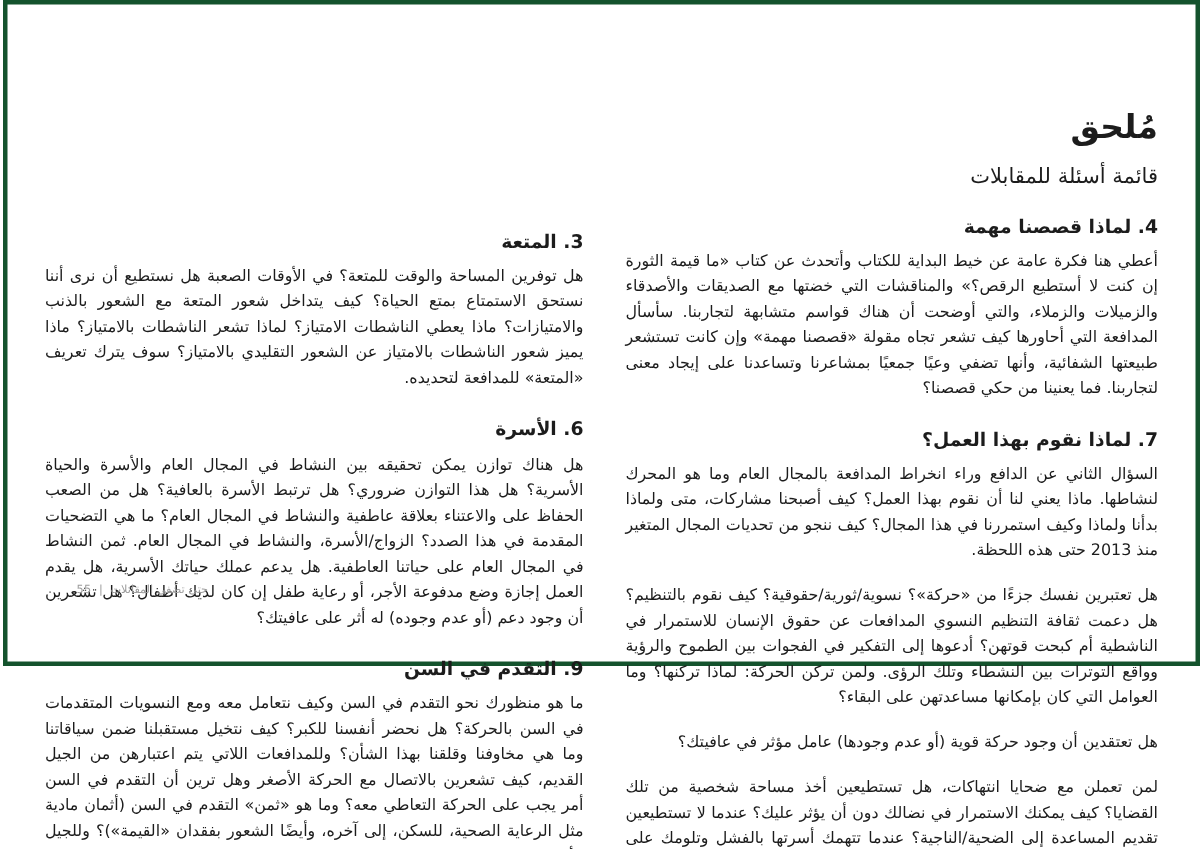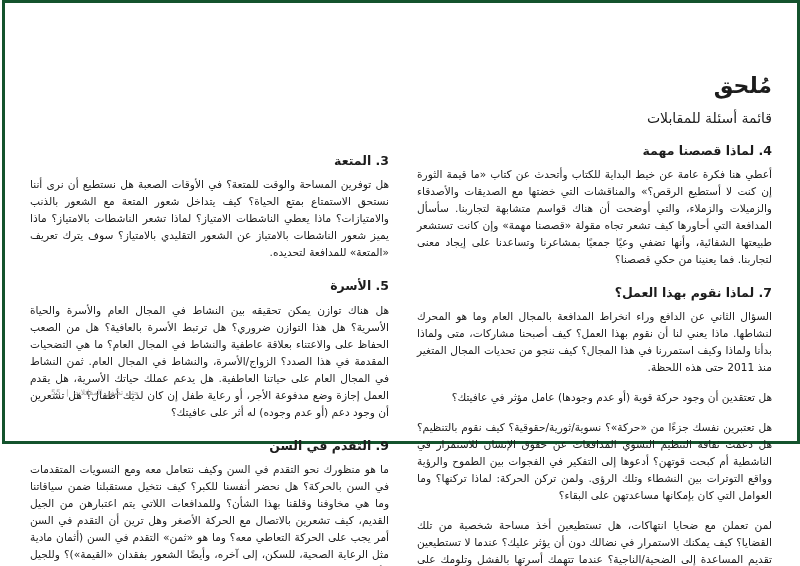--- a/index.html
+++ b/index.html
@@ -79,31 +79,31 @@
   <div class="columns">
 
     <section class="col col-main">
       <h1 class="page-title">مُلحق</h1>
       <h2 class="page-subtitle">قائمة أسئلة للمقابلات</h2>
 
       <h3 class="section-heading first">4. لماذا قصصنا مهمة</h3>
       <p class="body-par">أعطي هنا فكرة عامة عن خيط البداية للكتاب وأتحدث عن كتاب «ما قيمة الثورة إن كنت لا أستطيع الرقص؟» والمناقشات التي خضتها مع الصديقات والأصدقاء والزميلات والزملاء، والتي أوضحت أن هناك قواسم متشابهة لتجاربنا. سأسأل المدافعة التي أحاورها كيف تشعر تجاه مقولة «قصصنا مهمة» وإن كانت تستشعر طبيعتها الشفائية، وأنها تضفي وعيًا جمعيًا بمشاعرنا وتساعدنا على إيجاد معنى لتجاربنا. فما يعنينا من حكي قصصنا؟</p>
 
       <h3 class="section-heading">7. لماذا نقوم بهذا العمل؟</h3>
-      <p class="body-par">السؤال الثاني عن الدافع وراء انخراط المدافعة بالمجال العام وما هو المحرك لنشاطها. ماذا يعني لنا أن نقوم بهذا العمل؟ كيف أصبحنا مشاركات، متى ولماذا بدأنا ولماذا وكيف استمررنا في هذا المجال؟ كيف ننجو من تحديات المجال المتغير منذ 2011 حتى هذه اللحظة.</p>
+      <p class="body-par">السؤال الثاني عن الدافع وراء انخراط المدافعة بالمجال العام وما هو المحرك لنشاطها. ماذا يعني لنا أن نقوم بهذا العمل؟ كيف أصبحنا مشاركات، متى ولماذا بدأنا ولماذا وكيف استمررنا في هذا المجال؟ كيف ننجو من تحديات المجال المتغير منذ 2013 حتى هذه اللحظة.</p>
+      <p class="body-par">هل تعتبرين نفسك جزءًا من «حركة»؟ نسوية/ثورية/حقوقية؟ كيف نقوم بالتنظيم؟ هل دعمت ثقافة التنظيم النسوي المدافعات عن حقوق الإنسان للاستمرار في الناشطية أم كبحت قوتهن؟ أدعوها إلى التفكير في الفجوات بين الطموح والرؤية وواقع التوترات بين النشطاء وتلك الرؤى. ولمن تركن الحركة: لماذا تركنها؟ وما العوامل التي كان بإمكانها مساعدتهن على البقاء؟</p>
       <p class="body-par">هل تعتقدين أن وجود حركة قوية (أو عدم وجودها) عامل مؤثر في عافيتك؟</p>
-      <p class="body-par">هل تعتبرين نفسك جزءًا من «حركة»؟ نسوية/ثورية/حقوقية؟ كيف نقوم بالتنظيم؟ هل دعمت ثقافة التنظيم النسوي المدافعات عن حقوق الإنسان للاستمرار في الناشطية أم كبحت قوتهن؟ أدعوها إلى التفكير في الفجوات بين الطموح والرؤية وواقع التوترات بين النشطاء وتلك الرؤى. ولمن تركن الحركة: لماذا تركنها؟ وما العوامل التي كان بإمكانها مساعدتهن على البقاء؟</p>
       <p class="body-par">لمن تعملن مع ضحايا انتهاكات، هل تستطيعين أخذ مساحة شخصية من تلك القضايا؟ كيف يمكنك الاستمرار في نضالك دون أن يؤثر عليك؟ عندما لا تستطيعين تقديم المساعدة إلى الضحية/الناجية؟ عندما تتهمك أسرتها بالفشل وتلومك على حالتها؟ أنك بلا جدوى. كيف تستمرين في العمل وتنفصلين عن الأثر؟</p>
     </section>
 
     <section class="col col-second">
       <h3 class="section-heading first">3. المتعة</h3>
       <p class="body-par">هل توفرين المساحة والوقت للمتعة؟ في الأوقات الصعبة هل نستطيع أن نرى أننا نستحق الاستمتاع بمتع الحياة؟ كيف يتداخل شعور المتعة مع الشعور بالذنب والامتيازات؟ ماذا يعطي الناشطات الامتياز؟ لماذا تشعر الناشطات بالامتياز؟ ماذا يميز شعور الناشطات بالامتياز عن الشعور التقليدي بالامتياز؟ سوف يترك تعريف «المتعة» للمدافعة لتحديده.</p>
 
-      <h3 class="section-heading">5. الأسرة</h3>
+      <h3 class="section-heading">6. الأسرة</h3>
       <p class="body-par">هل هناك توازن يمكن تحقيقه بين النشاط في المجال العام والأسرة والحياة الأسرية؟ هل هذا التوازن ضروري؟ هل ترتبط الأسرة بالعافية؟ هل من الصعب الحفاظ على والاعتناء بعلاقة عاطفية والنشاط في المجال العام؟ ما هي التضحيات المقدمة في هذا الصدد؟ الزواج/الأسرة، والنشاط في المجال العام. ثمن النشاط في المجال العام على حياتنا العاطفية. هل يدعم عملك حياتك الأسرية، هل يقدم العمل إجازة وضع مدفوعة الأجر، أو رعاية طفل إن كان لديك أطفال؟ هل تشعرين أن وجود دعم (أو عدم وجوده) له أثر على عافيتك؟</p>
 
       <h3 class="section-heading">9. التقدم في السن</h3>
       <p class="body-par">ما هو منظورك نحو التقدم في السن وكيف نتعامل معه ومع النسويات المتقدمات في السن بالحركة؟ هل نحضر أنفسنا للكبر؟ كيف نتخيل مستقبلنا ضمن سياقاتنا وما هي مخاوفنا وقلقنا بهذا الشأن؟ وللمدافعات اللاتي يتم اعتبارهن من الجيل القديم، كيف تشعرين بالاتصال مع الحركة الأصغر وهل ترين أن التقدم في السن أمر يجب على الحركة التعاطي معه؟ وما هو «ثمن» التقدم في السن (أثمان مادية مثل الرعاية الصحية، للسكن، إلى آخره، وأيضًا الشعور بفقدان «القيمة»)؟ وللجيل الأصغر، هل تشعرين بالاتصال والارتباط بنضالات ما قبل الثورة؟</p>
     </section>
 
   </div>
 
   <div class="page-footer">
     <span>حتى تضفي المقاتلات</span>

